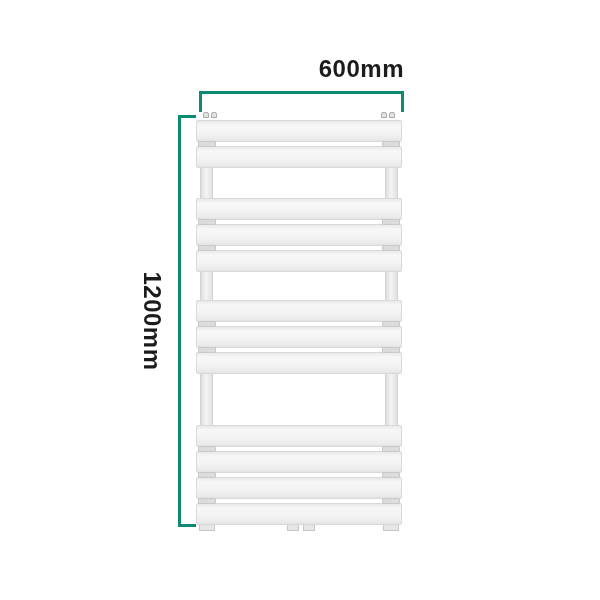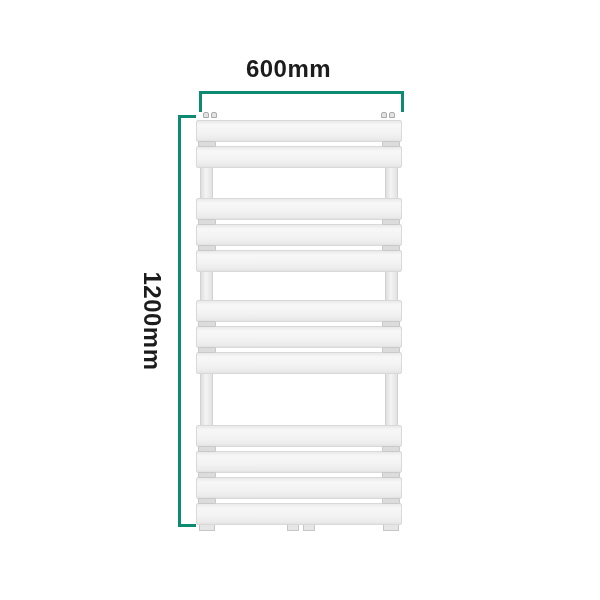--- a/index.html
+++ b/index.html
@@ -6,21 +6,21 @@
     --dim:#0e8a72;
     --ink:#1c1c1c;
   }
   *{margin:0;padding:0;box-sizing:border-box;}
   html,body{background:#ffffff;}
   body{font-family:"Liberation Sans",sans-serif;}
   .canvas{position:relative;width:600px;height:600px;background:#ffffff;overflow:hidden;}
 
   
   .dim-label{position:absolute;font-weight:700;font-size:24px;color:var(--ink);letter-spacing:.5px;}
-  .dim-width{left:186px;top:55px;width:205px;text-align:center;}
+  .dim-width{left:199px;top:55px;width:205px;text-align:right;}
   .dim-height{left:152px;top:321px;transform:translate(-50%,-50%) rotate(90deg);white-space:nowrap;}
 
   
   .bracket-top{position:absolute;left:199px;top:91px;width:205px;height:21px;
     border-top:3px solid var(--dim);border-left:3px solid var(--dim);border-right:3px solid var(--dim);}
   .bracket-left{position:absolute;left:178px;top:115px;width:18px;height:412px;
     border-left:3px solid var(--dim);border-top:3px solid var(--dim);border-bottom:3px solid var(--dim);}
 
   
   .radiator{position:absolute;left:196px;top:118px;width:206px;height:407px;}

